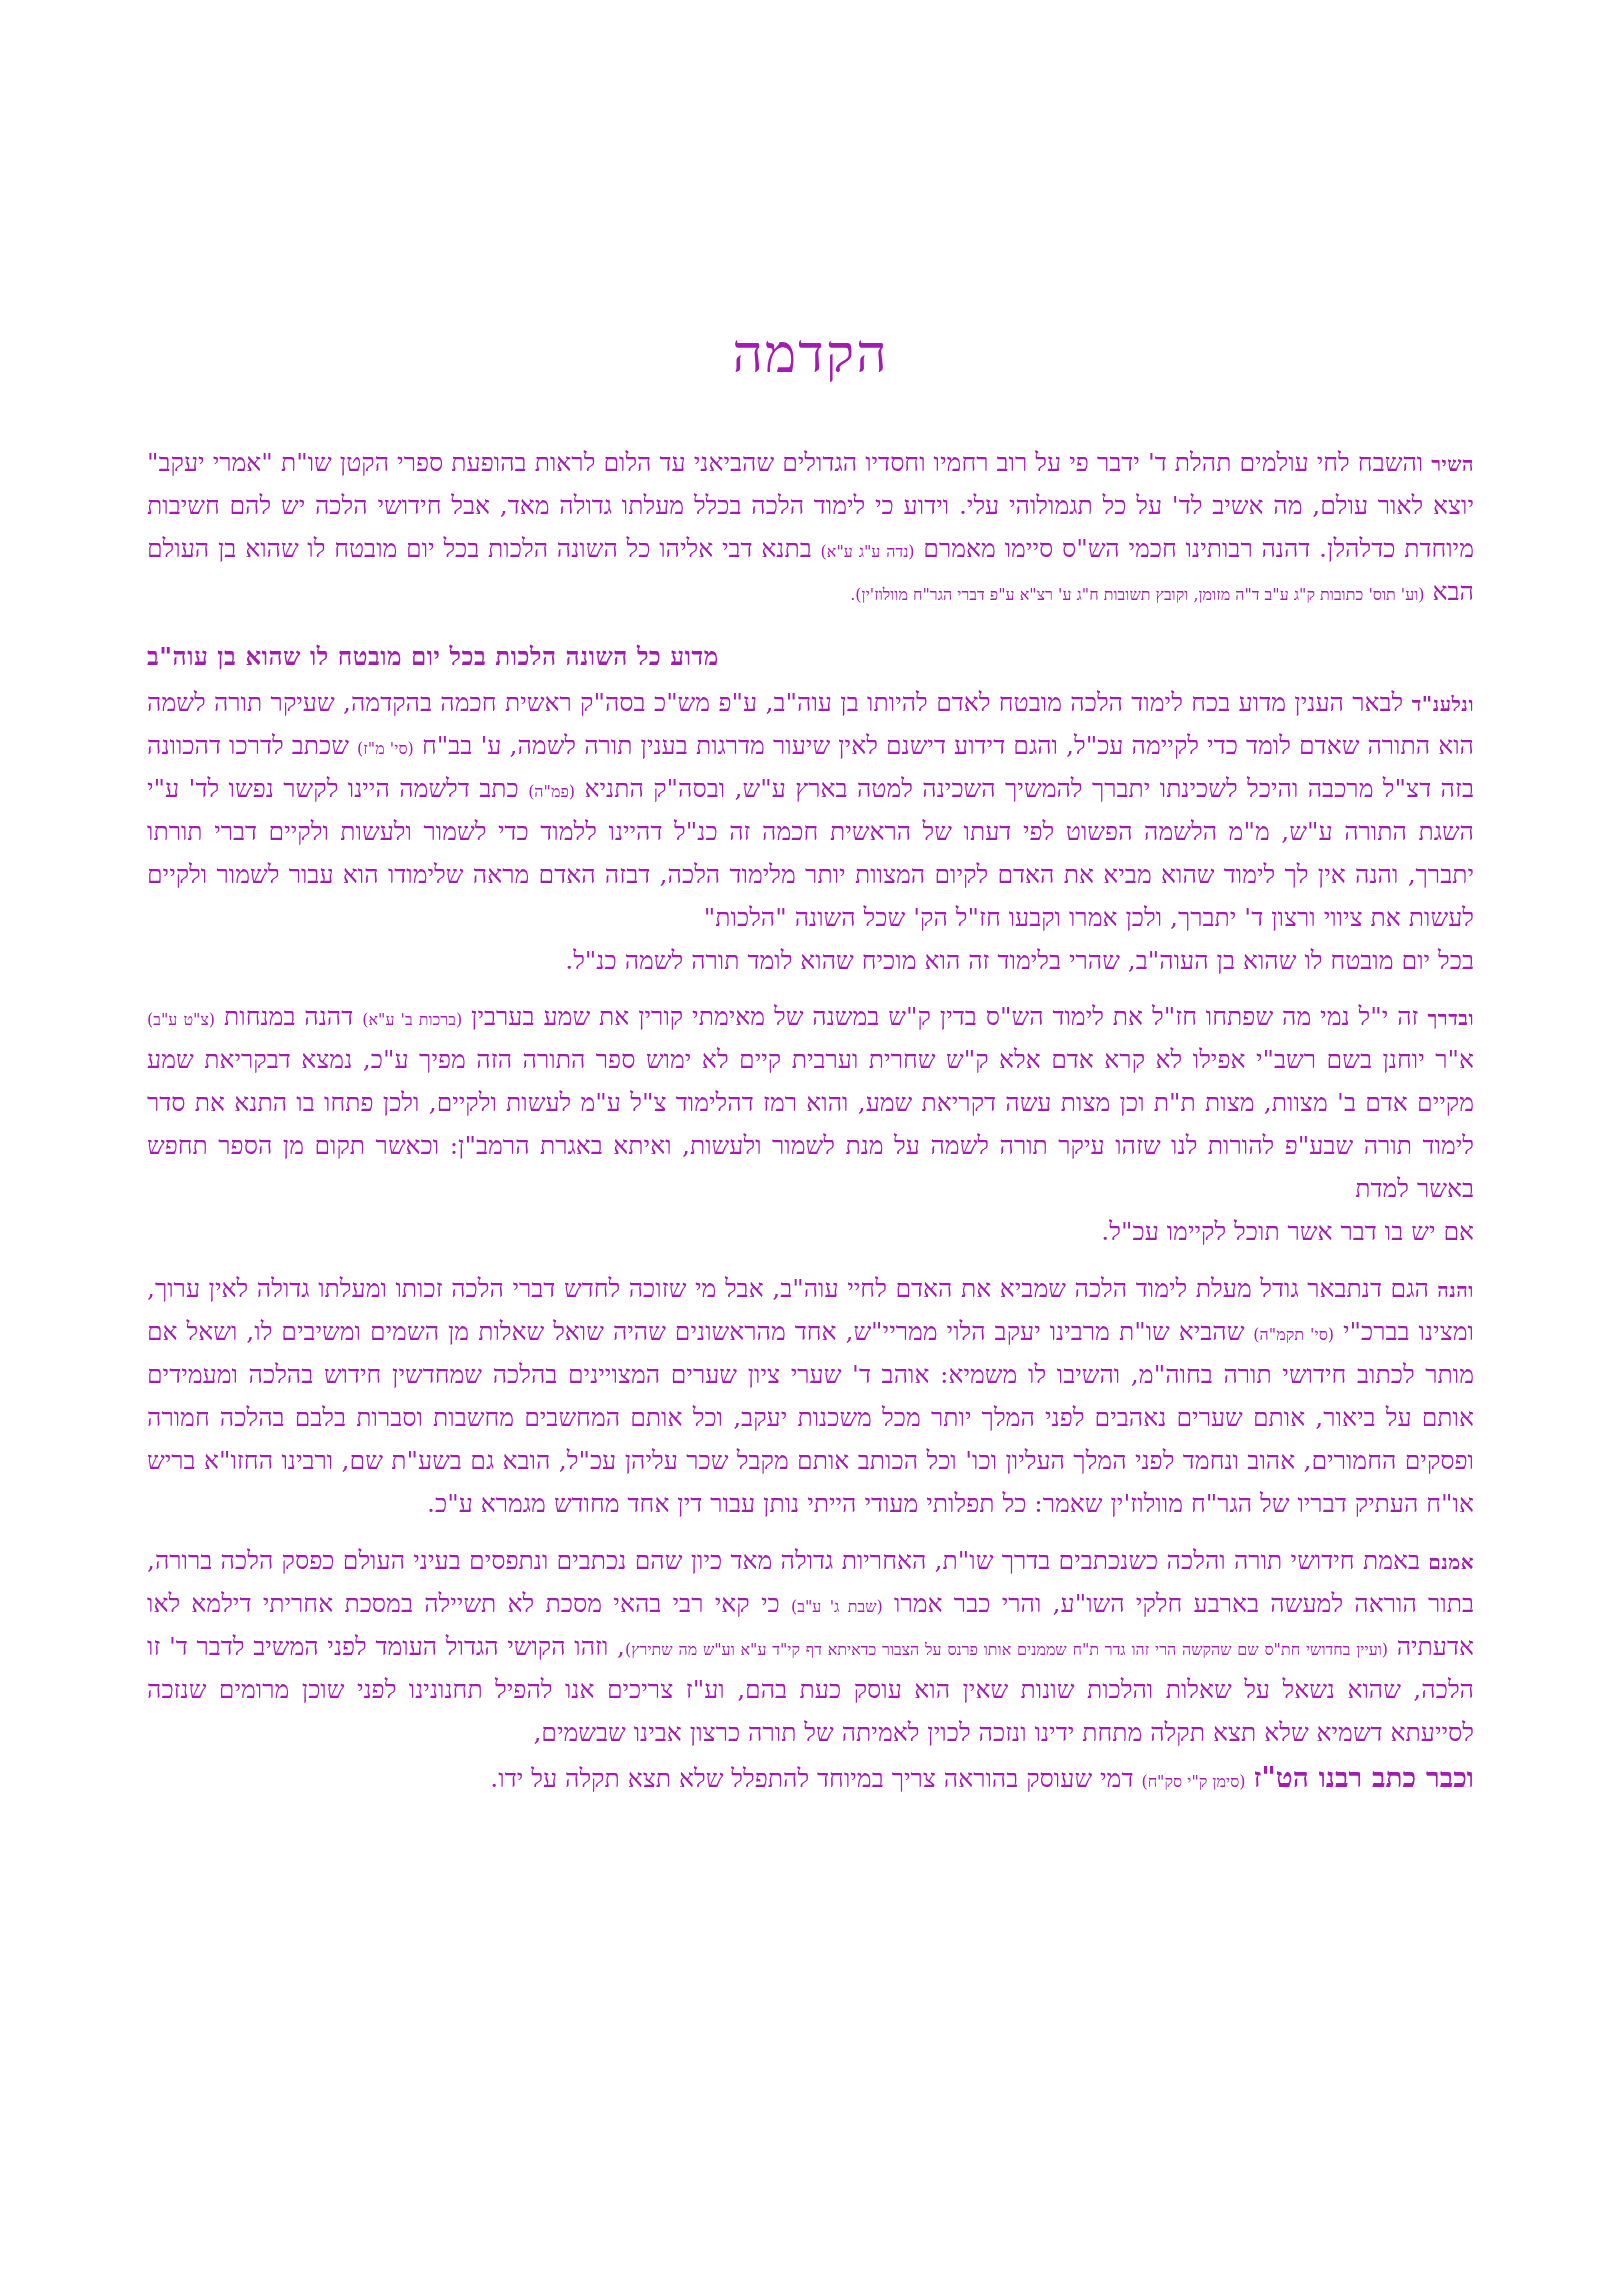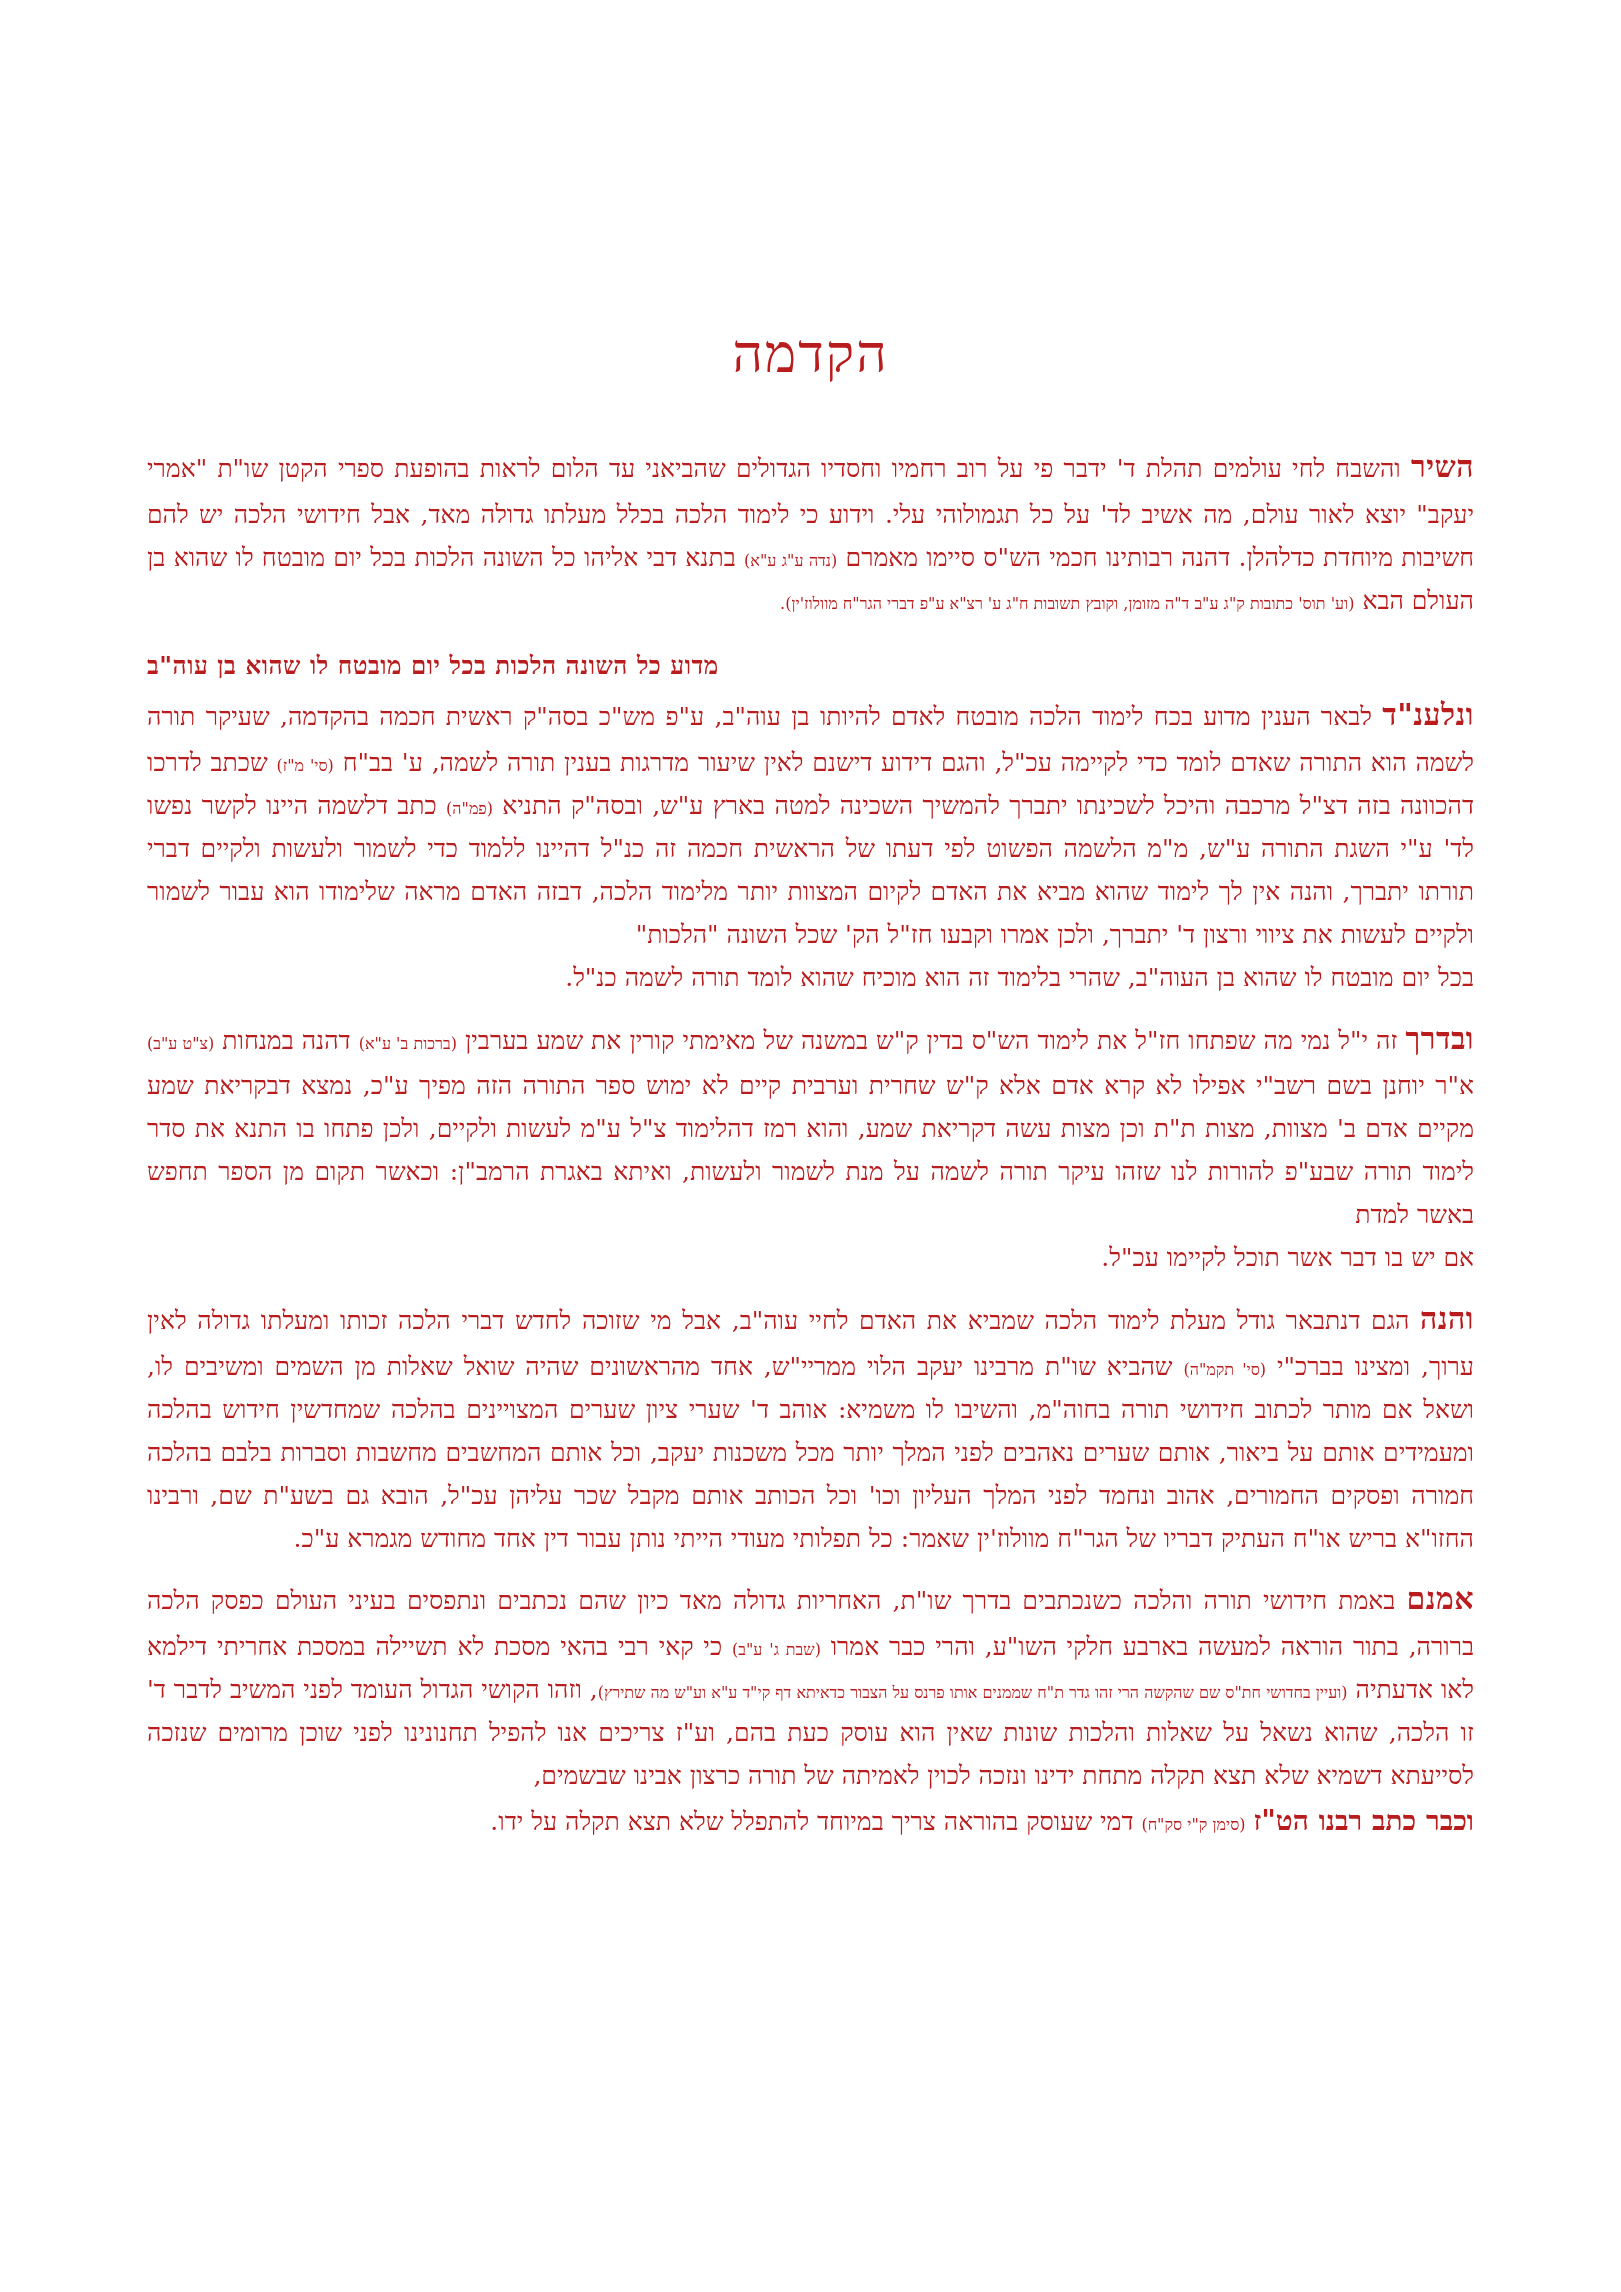--- a/index.html
+++ b/index.html
@@ -8,21 +8,21 @@
     background: #ffffff;
   }
   .page {
     position: relative;
     width: 1621px;
     height: 2293px;
     background: #ffffff;
     margin: 0 auto;
     overflow: hidden;
     font-family: "DejaVu Serif", "Liberation Serif", serif;
-    color: #b91c1c;
+    color: #a21caf;
   }
   .content {
     position: absolute;
     top: 323px;
     right: 147px;
     left: 147px;
     direction: rtl;
     text-align: justify;
   }
   .page-title {
@@ -44,21 +44,21 @@
     font-size: 25px;
     line-height: 1.72;
     margin: 0 0 13.7px 0;
     text-align: justify;
     text-justify: inter-word;
     text-indent: 0;
   }
   p.para:last-child { margin-bottom: 0; }
   .lead {
     font-weight: bold;
-    font-size: 30px;
+    font-size: 20px;
     letter-spacing: 0.5px;
   }
   .lead-sm {
     font-weight: bold;
     font-size: 28px;
   }
   .cite {
     font-size: 16px;
     letter-spacing: 0;
   }

